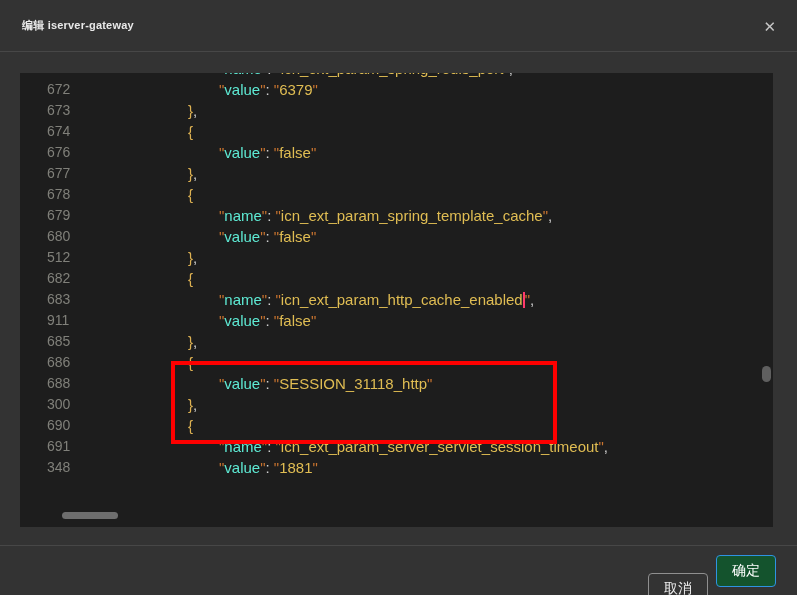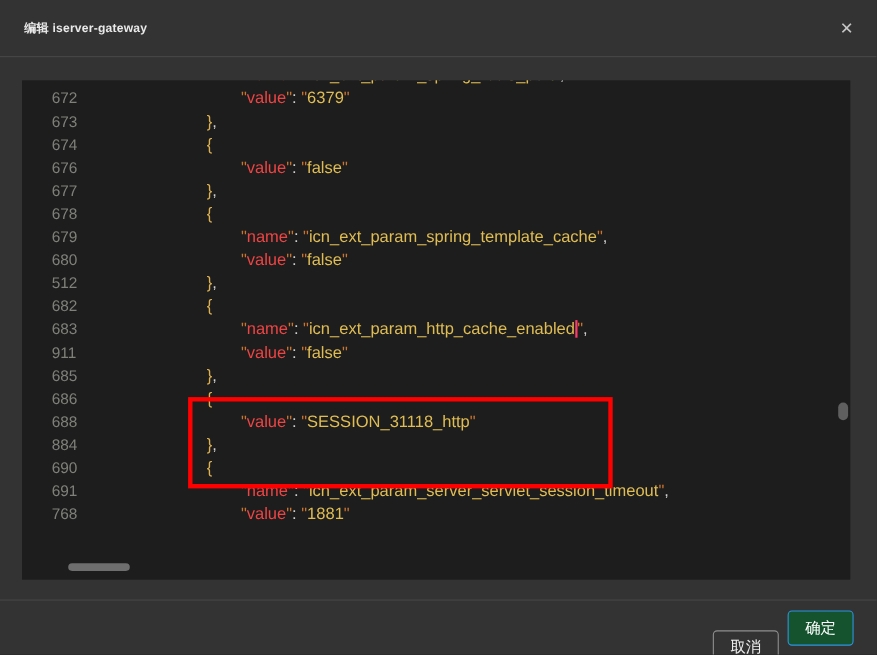--- a/index.html
+++ b/index.html
@@ -17,21 +17,21 @@
   
   .editor { position:absolute; left:20px; top:73px; width:753px; height:454px;
             background:#1d1d1d; overflow:hidden; }
   .code-scroll { position:absolute; left:0; top:-15px; right:0;margin-left:20px; }
   .line { display:flex; height:21px; line-height:21px; font-size:15px; white-space:pre; }
   .ln { flex:0 0 45px; padding-left:7px; color:#80807a; font-size:14px; }
   .code { flex:1; }
   .ind1 { padding-left:103px; }   
   .ind2 { padding-left:134px; }   
   .tk-q     { color:#c9742f; }
-  .tk-key   { color:#ef4444; }
+  .tk-key   { color:#5eead4; }
   .tk-str   { color:#e0bd53; }
   .tk-p     { color:#cfcfcf; }
   .tk-brace { color:#ddb152; }
   .cursor { display:inline-block; width:2px; height:16px; background:#ff3a6b;
             vertical-align:-3px; }
 
   
   .hl-box { position:absolute; left:151px; top:288px; width:386px; height:83px;
             border:4px solid #fe0000; pointer-events:none; }
 
@@ -71,24 +71,24 @@
         <div class="line"><span class="ln">678</span><span class="code ind1"><span class="tk-brace">{</span></span></div>
         <div class="line"><span class="ln">679</span><span class="code ind2"><span class="tk-q">"</span><span class="tk-key">name</span><span class="tk-q">"</span><span class="tk-p">: </span><span class="tk-q">"</span><span class="tk-str">icn_ext_param_spring_template_cache</span><span class="tk-q">"</span><span class="tk-p">,</span></span></div>
         <div class="line"><span class="ln">680</span><span class="code ind2"><span class="tk-q">"</span><span class="tk-key">value</span><span class="tk-q">"</span><span class="tk-p">: </span><span class="tk-q">"</span><span class="tk-str">false</span><span class="tk-q">"</span></span></div>
         <div class="line"><span class="ln">512</span><span class="code ind1"><span class="tk-brace">}</span><span class="tk-p">,</span></span></div>
         <div class="line"><span class="ln">682</span><span class="code ind1"><span class="tk-brace">{</span></span></div>
         <div class="line"><span class="ln">683</span><span class="code ind2"><span class="tk-q">"</span><span class="tk-key">name</span><span class="tk-q">"</span><span class="tk-p">: </span><span class="tk-q">"</span><span class="tk-str">icn_ext_param_http_cache_enabled</span><span class="cursor"></span><span class="tk-q">"</span><span class="tk-p">,</span></span></div>
         <div class="line"><span class="ln">911</span><span class="code ind2"><span class="tk-q">"</span><span class="tk-key">value</span><span class="tk-q">"</span><span class="tk-p">: </span><span class="tk-q">"</span><span class="tk-str">false</span><span class="tk-q">"</span></span></div>
         <div class="line"><span class="ln">685</span><span class="code ind1"><span class="tk-brace">}</span><span class="tk-p">,</span></span></div>
         <div class="line"><span class="ln">686</span><span class="code ind1"><span class="tk-brace">{</span></span></div>
         <div class="line"><span class="ln">688</span><span class="code ind2"><span class="tk-q">"</span><span class="tk-key">value</span><span class="tk-q">"</span><span class="tk-p">: </span><span class="tk-q">"</span><span class="tk-str">SESSION_31118_http</span><span class="tk-q">"</span></span></div>
-        <div class="line"><span class="ln">884</span><span class="code ind1"><span class="tk-brace">}</span><span class="tk-p">,</span></span></div>
+        <div class="line"><span class="ln">300</span><span class="code ind1"><span class="tk-brace">}</span><span class="tk-p">,</span></span></div>
         <div class="line"><span class="ln">690</span><span class="code ind1"><span class="tk-brace">{</span></span></div>
         <div class="line"><span class="ln">691</span><span class="code ind2"><span class="tk-q">"</span><span class="tk-key">name</span><span class="tk-q">"</span><span class="tk-p">: </span><span class="tk-q">"</span><span class="tk-str">icn_ext_param_server_servlet_session_timeout</span><span class="tk-q">"</span><span class="tk-p">,</span></span></div>
-        <div class="line"><span class="ln">768</span><span class="code ind2"><span class="tk-q">"</span><span class="tk-key">value</span><span class="tk-q">"</span><span class="tk-p">: </span><span class="tk-q">"</span><span class="tk-str">1881</span><span class="tk-q">"</span></span></div>
+        <div class="line"><span class="ln">348</span><span class="code ind2"><span class="tk-q">"</span><span class="tk-key">value</span><span class="tk-q">"</span><span class="tk-p">: </span><span class="tk-q">"</span><span class="tk-str">1881</span><span class="tk-q">"</span></span></div>
       </div>
     <div class="hl-box"></div>
     <div class="vthumb"></div>
     <div class="hthumb"></div>
   </div>
 
   <div class="ftr">
     <button class="btn btn-cancel">取消</button>
     <button class="btn btn-ok">确定</button>
   </div>

